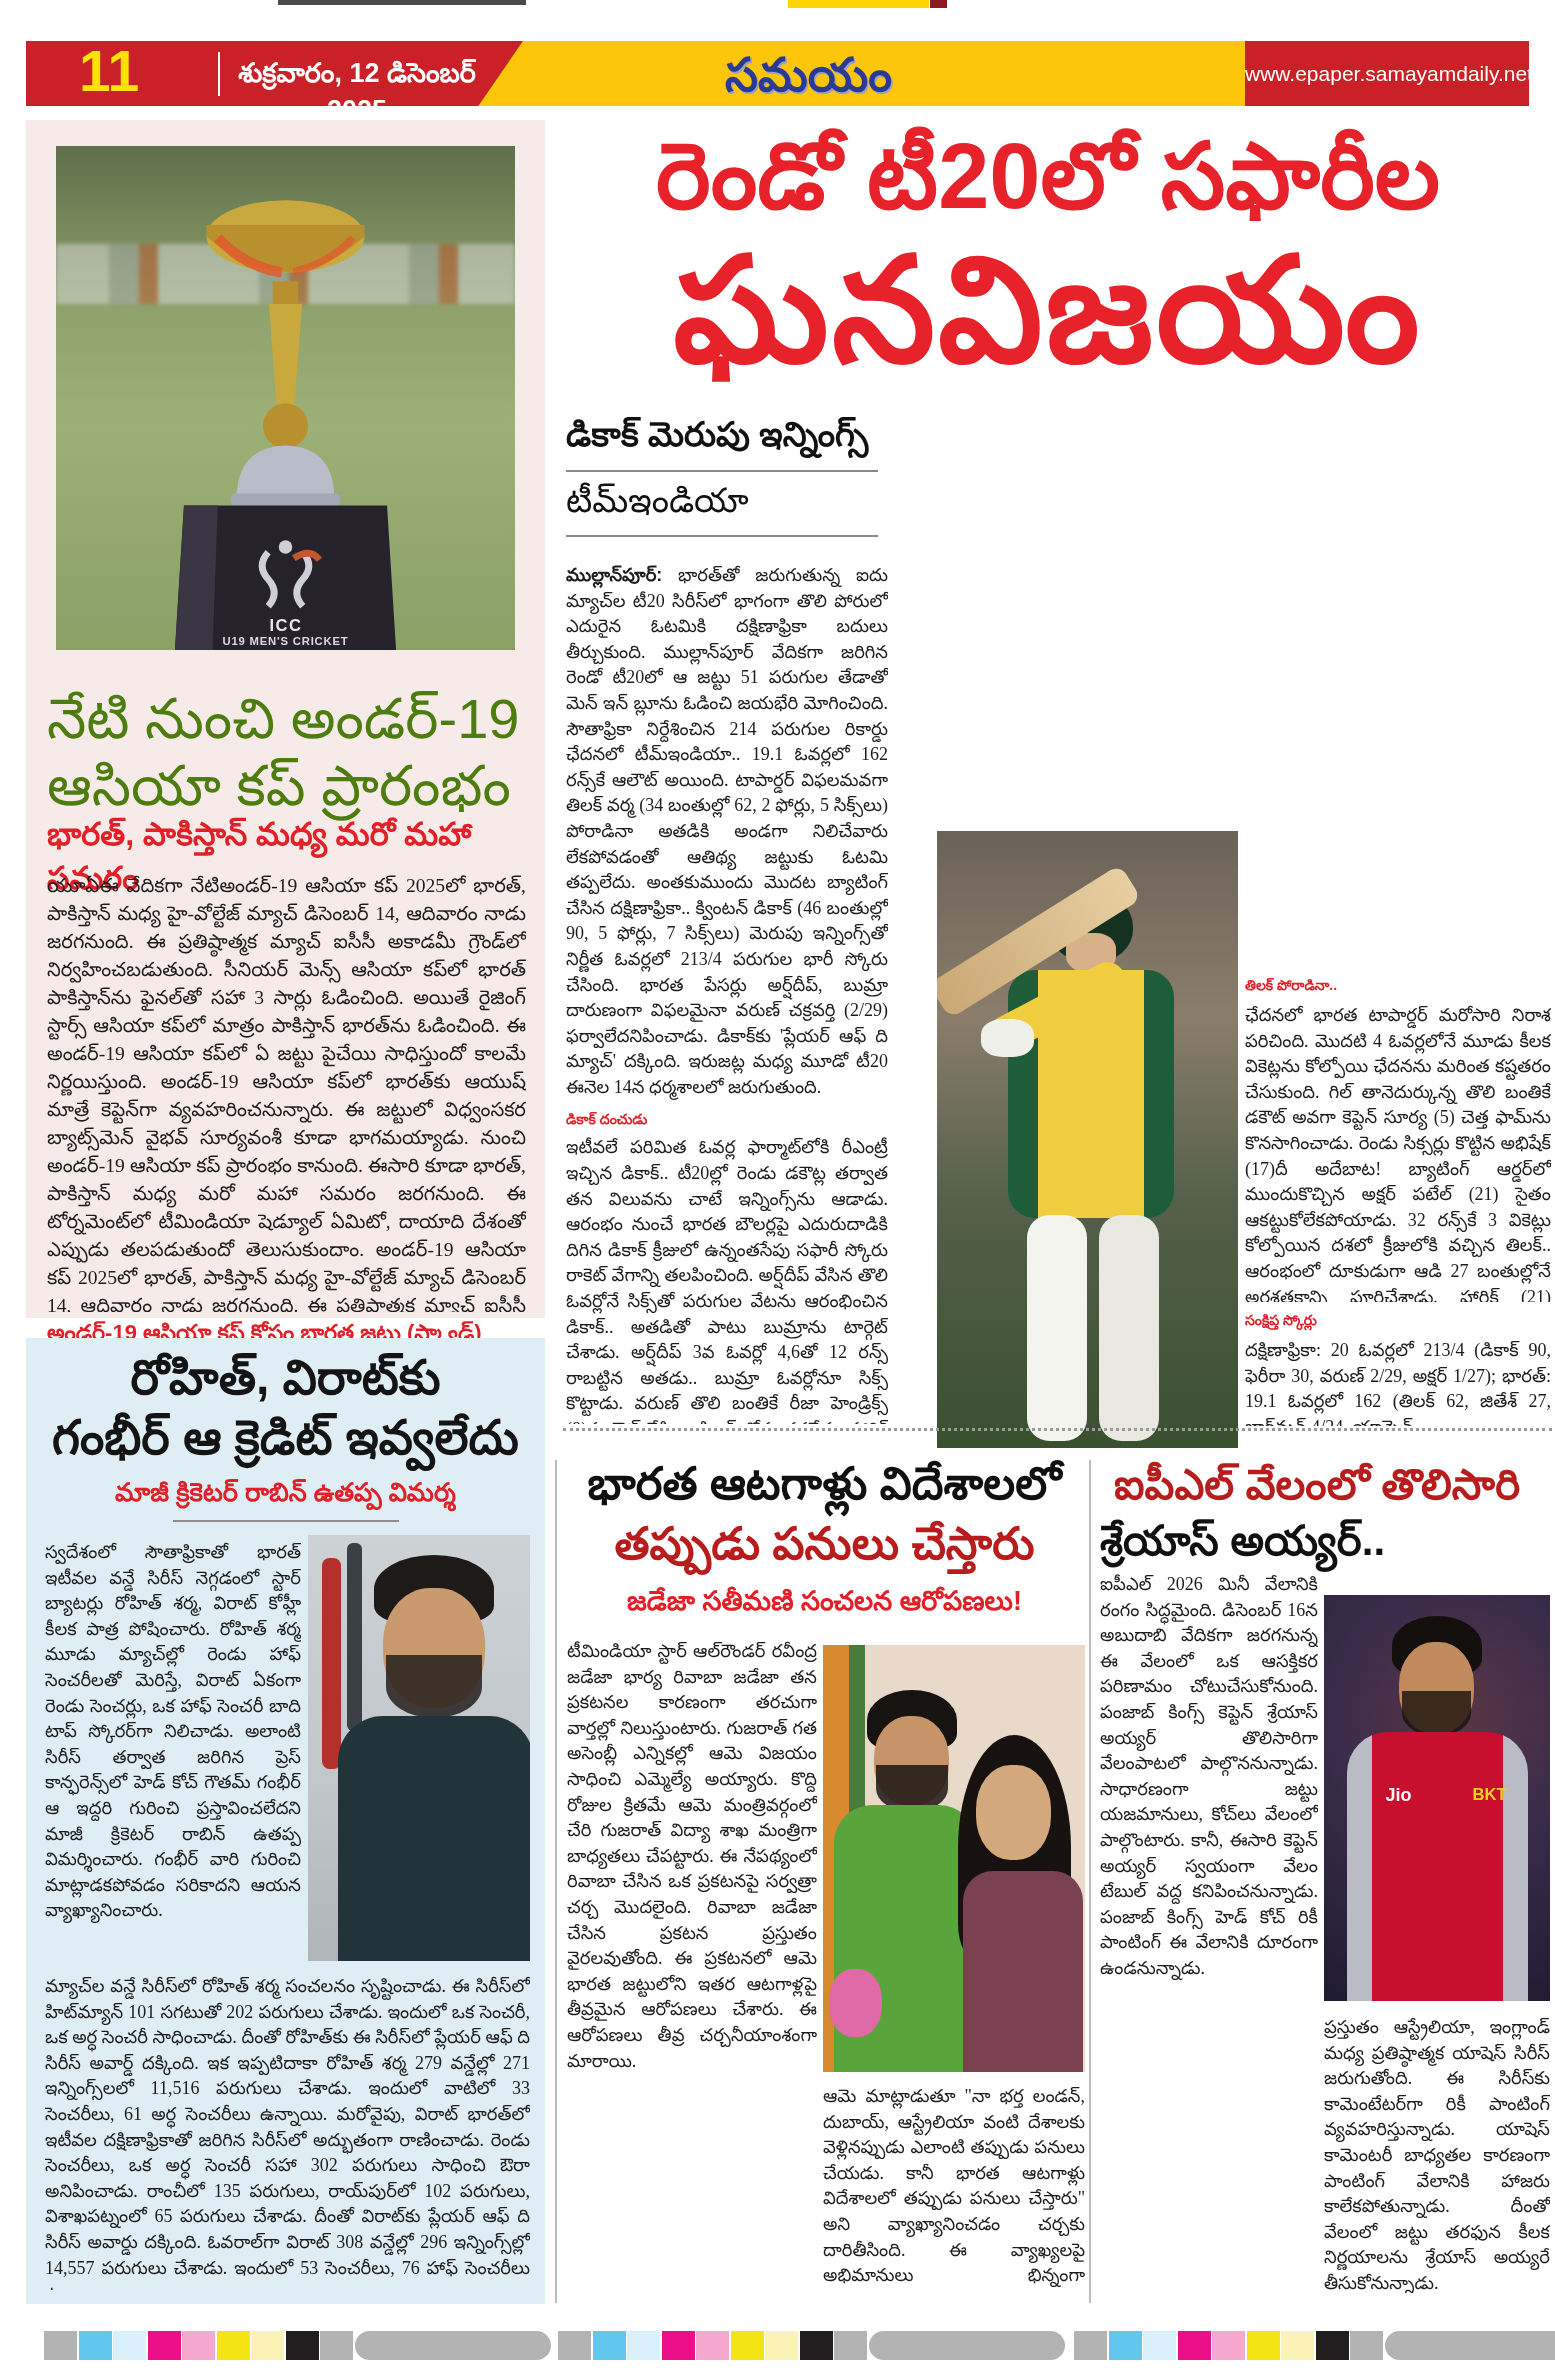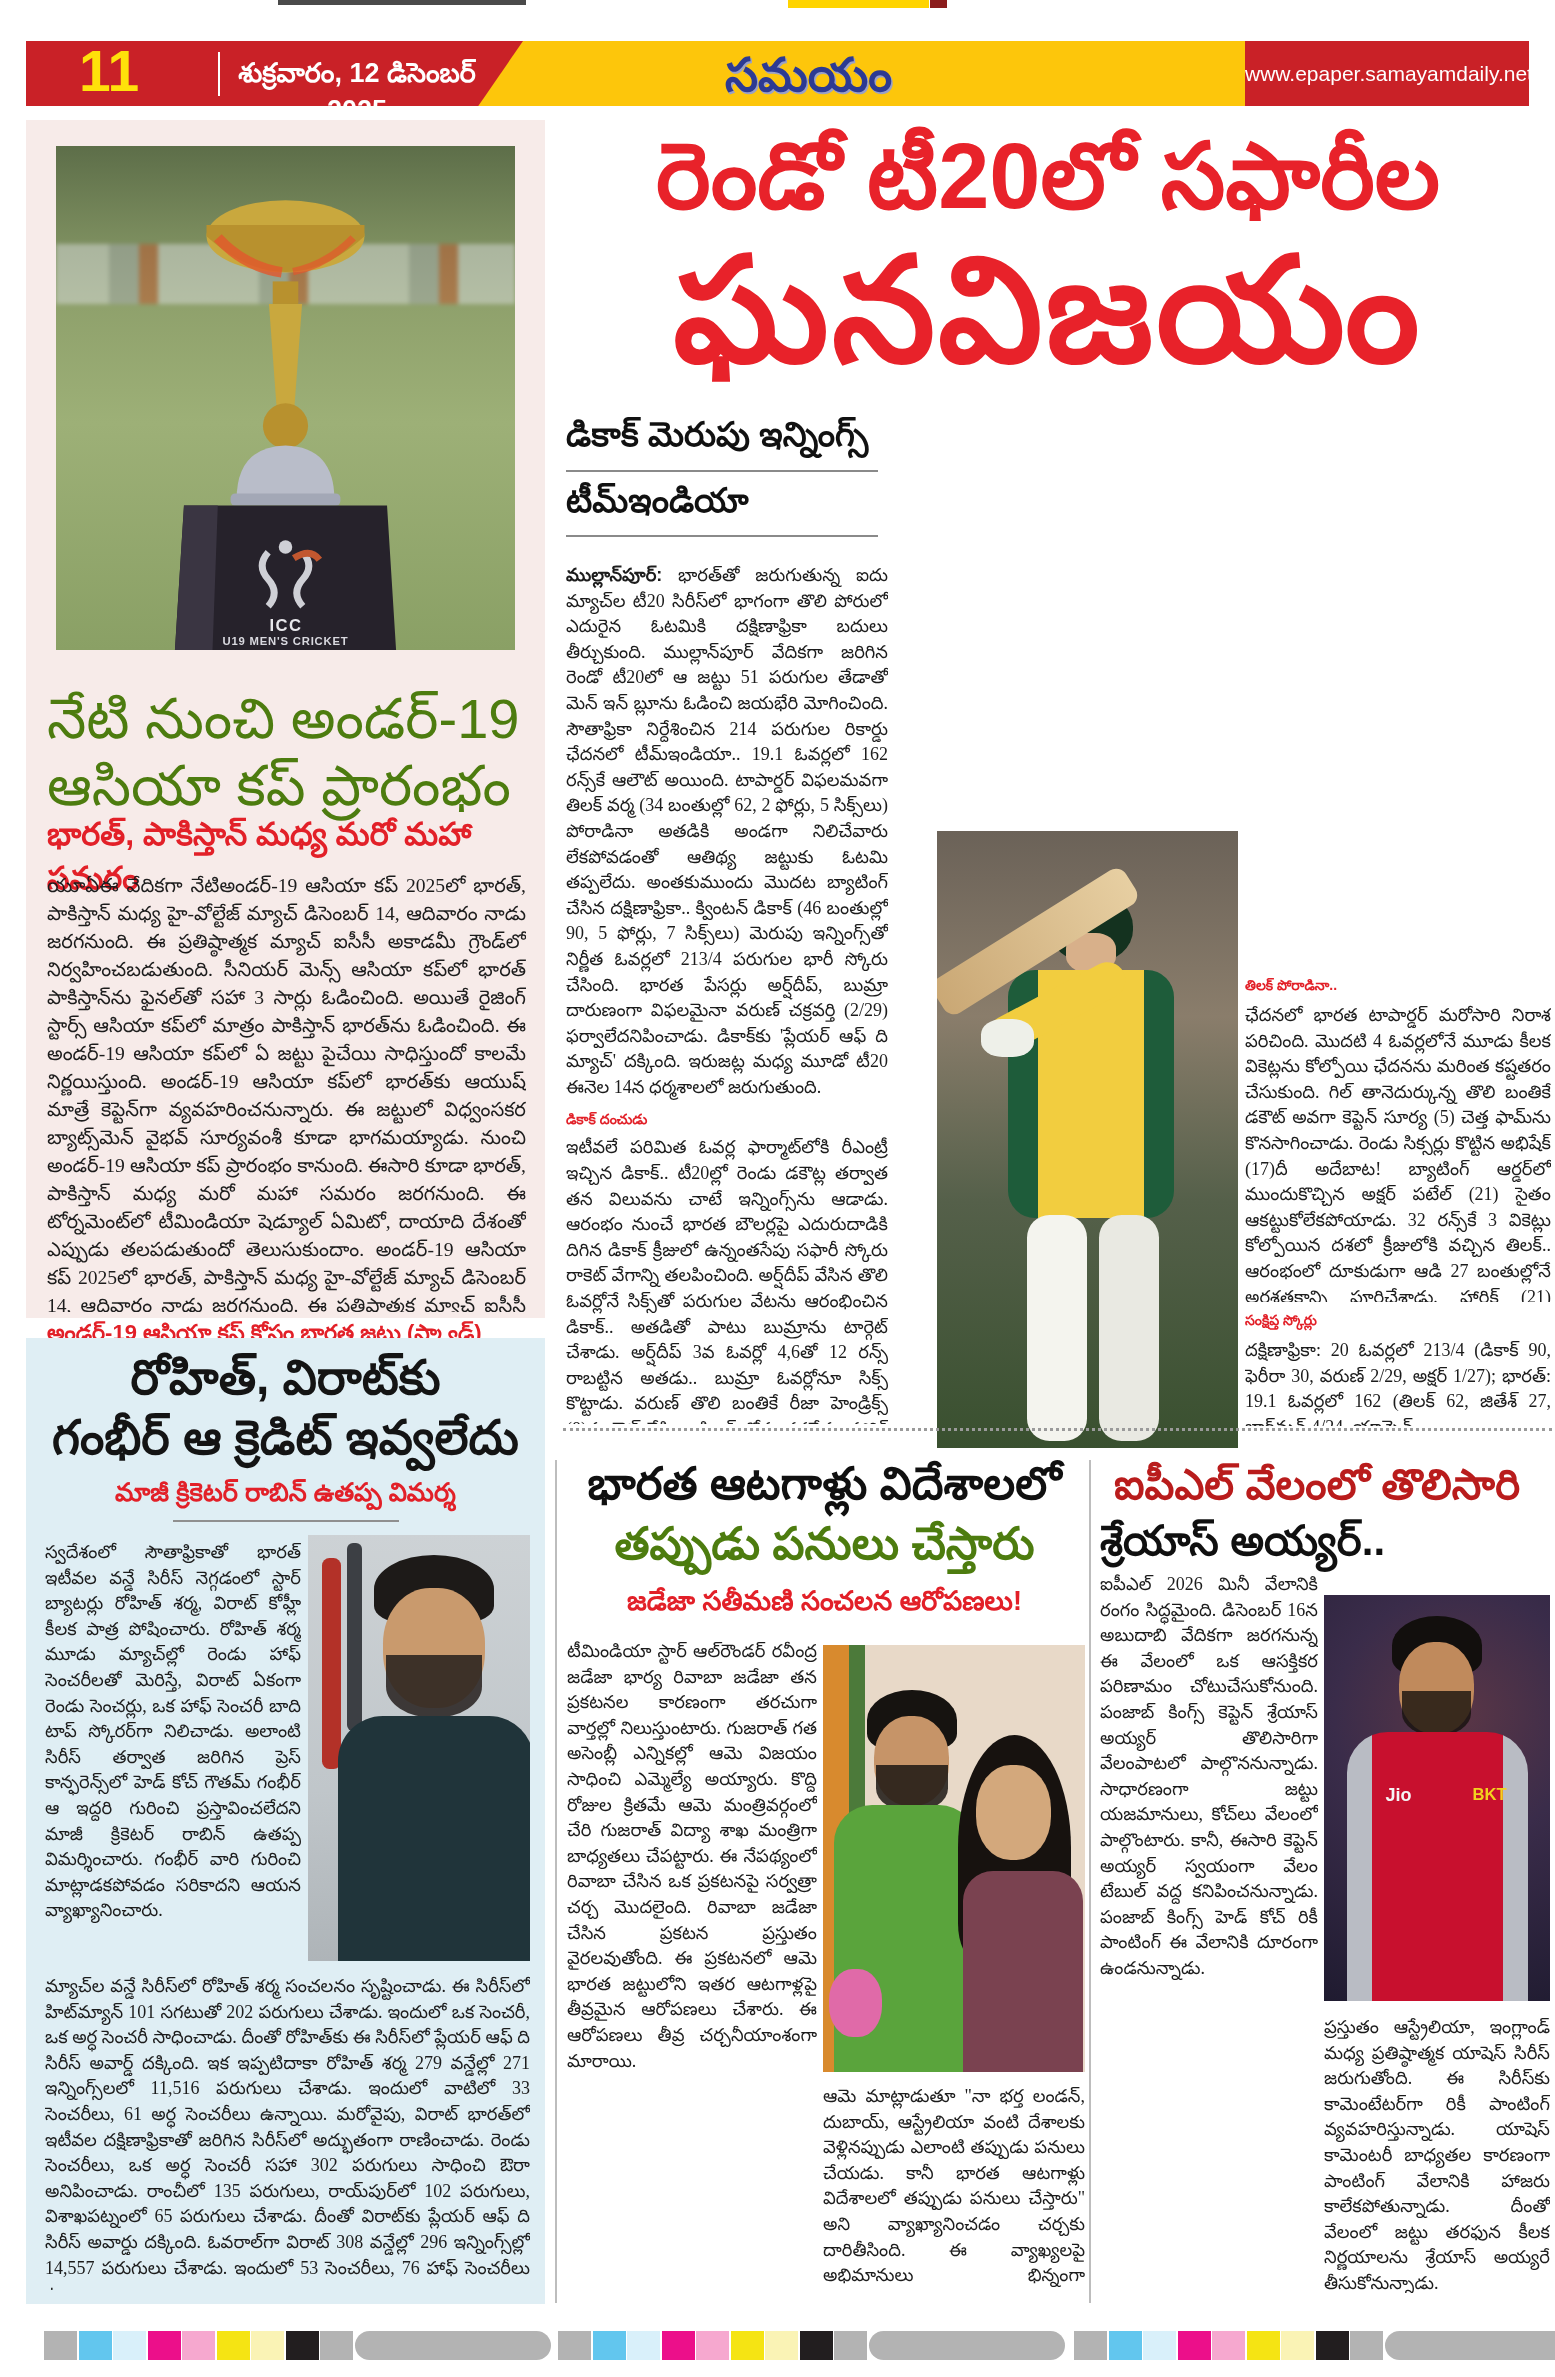--- a/index.html
+++ b/index.html
@@ -44,21 +44,21 @@
     <div class="abs" style="left: 1219px; top: 0px; width: 284px; height: 65px; background: rgb(201, 33, 39);">
       <div class="abs sans center" style="left:0;top:21px;width:284px;font-size:21px;color:#ffffff;">www.epaper.samayamdaily.net</div>
     </div>
   </div>
 
   <div class="abs sans center" style="left: 557px; top: 126px; width: 982px; font-size: 92px; font-weight: bold; line-height: 1.1; color: rgb(232, 34, 42);">రెండో టీ20లో సఫారీల</div>
   <div class="abs sans center" style="left: 557px; top: 226px; width: 982px; font-size: 147px; font-weight: bold; line-height: 1.15; letter-spacing: 3px; color: rgb(232, 34, 42);">ఘనవిజయం</div>
 
   <div class="abs" style="left:566px;top:415px;width:312px;">
     <div class="sans ruled" style="font-size:34px;font-weight:bold;color:#111;">డికాక్ మెరుపు ఇన్నింగ్స్</div>
-    <div class="sans ruled" style="font-size:34px;font-weight:bold;color:#111;padding-top:9px;">టీమ్ఇండియా</div>
+    <div class="sans ruled" style="font-size:34px;font-weight:normal;color:#111;padding-top:9px;">టీమ్ఇండియా</div>
   </div>
 
 
   <div class="abs photo" style="left:937px;top:831px;width:301px;height:617px;background:linear-gradient(180deg,#6b6258 0%,#8a7d6b 30%,#55604a 60%,#39502f 100%);">
     <div class="abs" style="left:113px;top:60px;width:83px;height:71px;background:#14321f;border-radius:50% 50% 45% 45%;"></div>
     <div class="abs" style="left:129px;top:102px;width:50px;height:39px;background:#d8b08a;border-radius:40%;"></div>
     <div class="abs" style="left:71px;top:139px;width:166px;height:248px;background:linear-gradient(90deg,#1e5c3a 0 18%,#f2cd3f 18% 82%,#1e5c3a 82% 100%);border-radius:27px;"></div>
     <div class="abs" style="left:45px;top:158px;width:150px;height:36px;background:#f2cd3f;border-radius:18px;transform:rotate(-28deg);"></div>
     <div class="abs" style="left:-15px;top:90px;width:226px;height:41px;background:linear-gradient(90deg,#caa875,#e7cfa2);border-radius:12px;transform:rotate(-32deg);"></div>
     <div class="abs" style="left:44px;top:188px;width:53px;height:38px;background:#eef0e9;border-radius:40%;"></div>
@@ -139,21 +139,21 @@
     </div>
 
     <div class="abs bodytxt hidden-overflow" style="left:19px;top:636px;width:485px;height:316px;">మ్యాచ్‌ల వన్డే సిరీస్‌లో రోహిత్ శర్మ సంచలనం సృష్టించాడు. ఈ సిరీస్‌లో హిట్‌మ్యాన్ 101 సగటుతో 202 పరుగులు చేశాడు. ఇందులో ఒక సెంచరీ, ఒక అర్ధ సెంచరీ సాధించాడు. దీంతో రోహిత్‌కు ఈ సిరీస్‌లో ప్లేయర్ ఆఫ్ ది సిరీస్ అవార్డ్ దక్కింది. ఇక ఇప్పటిదాకా రోహిత్ శర్మ 279 వన్డేల్లో 271 ఇన్నింగ్స్‌లలో 11,516 పరుగులు చేశాడు. ఇందులో వాటిలో 33 సెంచరీలు, 61 అర్ధ సెంచరీలు ఉన్నాయి. మరోవైపు, విరాట్ భారత్‌లో ఇటీవల దక్షిణాఫ్రికాతో జరిగిన సిరీస్‌లో అద్భుతంగా రాణించాడు. రెండు సెంచరీలు, ఒక అర్ధ సెంచరీ సహా 302 పరుగులు సాధించి ఔరా అనిపించాడు. రాంచీలో 135 పరుగులు, రాయ్‌పుర్‌లో 102 పరుగులు, విశాఖపట్నంలో 65 పరుగులు చేశాడు. దీంతో విరాట్‌కు ప్లేయర్ ఆఫ్ ది సిరీస్ అవార్డు దక్కింది. ఓవరాల్‌గా విరాట్ 308 వన్డేల్లో 296 ఇన్నింగ్స్‌ల్లో 14,557 పరుగులు చేశాడు. ఇందులో 53 సెంచరీలు, 76 హాఫ్ సెంచరీలు ఉన్నాయి.</div>
   </div>
 
   <div class="abs v-rule" style="left:555px;top:1460px;height:843px;"></div>
   <div class="abs v-rule" style="left:1089px;top:1460px;height:843px;"></div>
 
   <div class="abs" style="left:564px;top:1458px;width:521px;height:846px;background:#ffffff;">
     <div class="sans center" style="position:absolute;left:0;top:0;width:521px;font-size:45px;font-weight:bold;color:#101010;">భారత ఆటగాళ్లు విదేశాలలో</div>
-    <div class="sans center" style="position:absolute;left:0;top:60px;width:521px;font-size:45px;font-weight:bold;color:#4d7c0f;">తప్పుడు పనులు చేస్తారు</div>
+    <div class="sans center" style="position:absolute;left:0;top:60px;width:521px;font-size:45px;font-weight:bold;color:#b91c1c;">తప్పుడు పనులు చేస్తారు</div>
     <div class="sans center" style="position:absolute;left:0;top:128px;width:521px;font-size:27px;font-weight:bold;color:#e22028;">జడేజా సతీమణి సంచలన ఆరోపణలు!</div>
 
     <div class="abs bodytxt hidden-overflow" style="left:3px;top:181px;width:250px;height:655px;">టీమిండియా స్టార్ ఆల్‌రౌండర్ రవీంద్ర జడేజా భార్య రివాబా జడేజా తన ప్రకటనల కారణంగా తరచుగా వార్తల్లో నిలుస్తుంటారు. గుజరాత్ గత అసెంబ్లీ ఎన్నికల్లో ఆమె విజయం సాధించి ఎమ్మెల్యే అయ్యారు. కొద్ది రోజుల క్రితమే ఆమె మంత్రివర్గంలో చేరి గుజరాత్ విద్యా శాఖ మంత్రిగా బాధ్యతలు చేపట్టారు. ఈ నేపథ్యంలో రివాబా చేసిన ఒక ప్రకటనపై సర్వత్రా చర్చ మొదలైంది. రివాబా జడేజా చేసిన ప్రకటన ప్రస్తుతం వైరలవుతోంది. ఈ ప్రకటనలో ఆమె భారత జట్టులోని ఇతర ఆటగాళ్లపై తీవ్రమైన ఆరోపణలు చేశారు. ఈ ఆరోపణలు తీవ్ర చర్చనీయాంశంగా మారాయి.</div>
 
     <div class="abs photo" style="left:259px;top:187px;width:262px;height:427px;background:linear-gradient(90deg,#d88a2e 0 10%,#4c7a3a 10% 16%,#e8d9c8 16% 100%);">
       <div class="abs" style="left:44px;top:45px;width:90px;height:60px;background:#161310;border-radius:55% 55% 30% 30%;"></div>
       <div class="abs" style="left:51px;top:71px;width:75px;height:90px;background:#c69468;border-radius:46%;"></div>
       <div class="abs" style="left:53px;top:120px;width:72px;height:47px;background:#1b1613;border-radius:0 0 50% 50%;opacity:.85;"></div>
       <div class="abs" style="left:10.5px;top:160px;width:143px;height:268px;background:#5aa43c;border-radius:38px 38px 0 0;"></div>
       <div class="abs" style="left:135px;top:90px;width:113px;height:226px;background:#17120f;border-radius:60% 60% 20% 20%;"></div>

